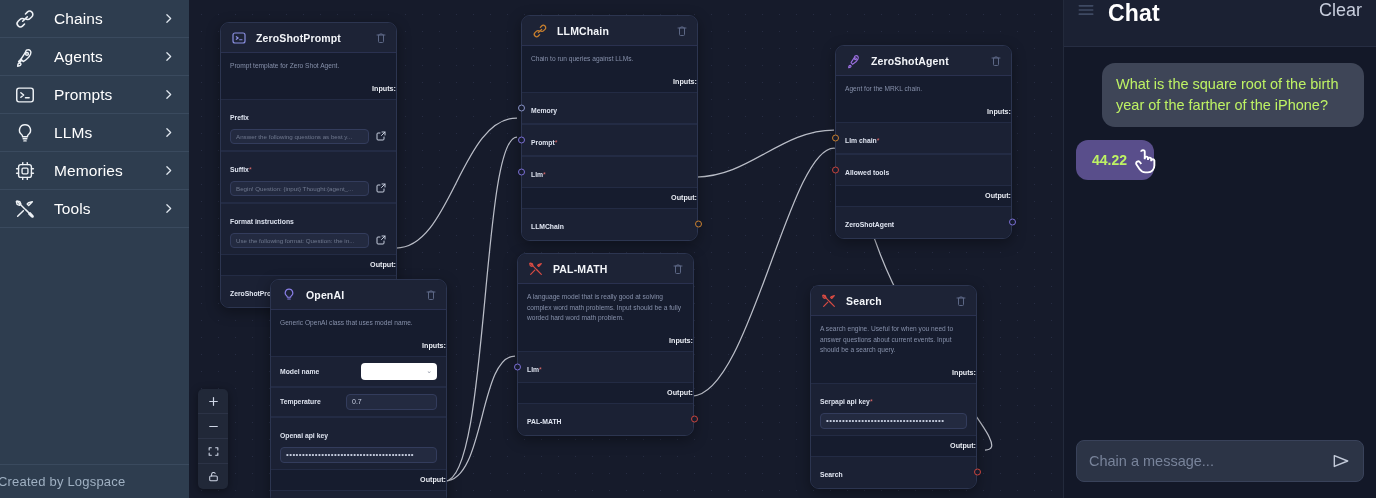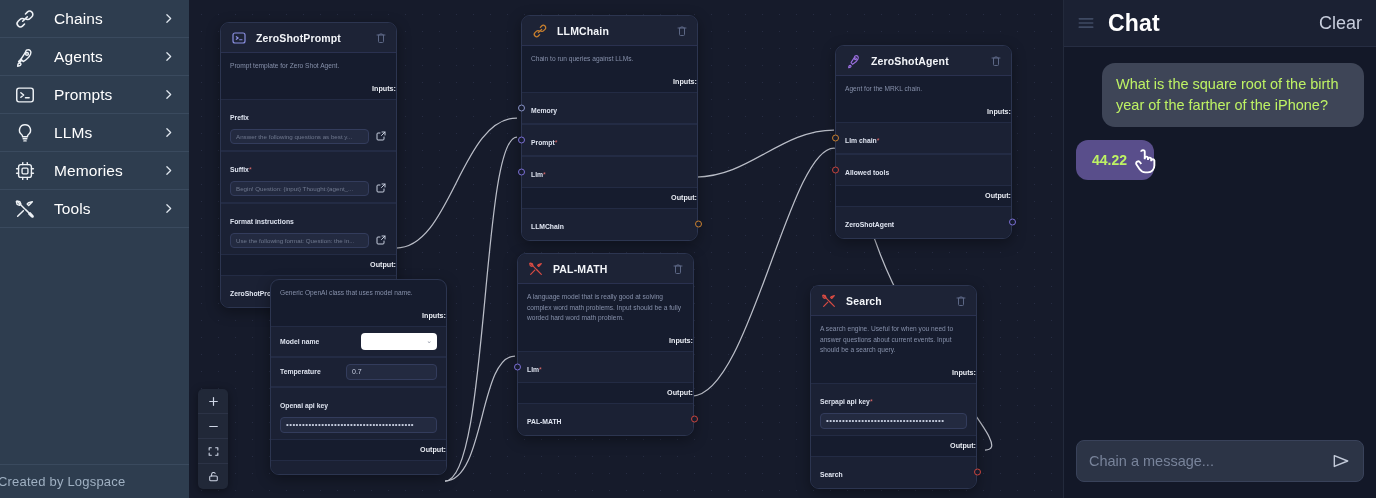--- a/index.html
+++ b/index.html
@@ -200,21 +200,21 @@
   
   #chat {
     width: 313px; flex: 0 0 313px; height: 498px;
     background: #131828;
     border-left: 1px solid #232a3c;
     display: flex; flex-direction: column;
     z-index: 25;
   }
   #chat-header {
     height: 47px; flex: 0 0 47px;
-    display: flex; align-items: center;
+    display: flex; 
     padding: 0 14px 0 12px;
     background: #1b2133;
     border-bottom: 1px solid #262d42;
   }
   #chat-header .burger { width: 20px; height: 20px; color: #3f4a63; cursor: pointer; flex:0 0 20px;}
   #chat-header .burger svg { width: 20px; height: 20px; display: block; }
   #chat-title {
     margin-left: 12px; color: #ffffff;
     font-size: 23px; font-weight: bold; letter-spacing: .2px;
     flex: 1 1 auto;
@@ -548,20 +548,36 @@
 
         <div class="band">Output:</div>
         <div class="out-row">
           <span class="out-label">ZeroShotAgent</span>
           <span class="port right purple"></span>
         </div>
       </div>
     </section>
 
     <section class="node" style="left:81px; top:279px; width:177px;">
+      <header class="node-header">
+        <span class="node-icon">
+          <svg viewBox="0 0 24 24" fill="none" stroke="#8a7fe8" stroke-width="1.7" stroke-linecap="round" stroke-linejoin="round">
+            <path d="M12 3.2a5.6 5.6 0 0 0-3.3 10.2c.5.4.8 1 .8 1.5v.5h5v-.5c0-.5.3-1.1.8-1.5A5.6 5.6 0 0 0 12 3.2z"></path>
+            <line x1="10.2" y1="18" x2="13.8" y2="18"></line>
+          </svg>
+        </span>
+        <span class="node-title">OpenAI</span>
+        <span class="trash">
+          <svg viewBox="0 0 24 24" fill="none" stroke="currentColor" stroke-width="2" stroke-linecap="round">
+              <polyline points="4 6 20 6"></polyline>
+              <path d="M7 6v13a2 2 0 0 0 2 2h6a2 2 0 0 0 2-2V6"></path>
+              <path d="M9.5 6V4h5v2"></path>
+            </svg>
+        </span>
+      </header>
       <div class="node-body">
         <p class="node-desc">Generic OpenAI class that uses model name.</p>
         <div class="band">Inputs:</div>
 
         <div class="row inline-row">
           <span class="row-label">Model name</span>
           <div class="sel-input">
             <span></span>
             <span style="margin-left:4px;">⌄</span>
           </div>

